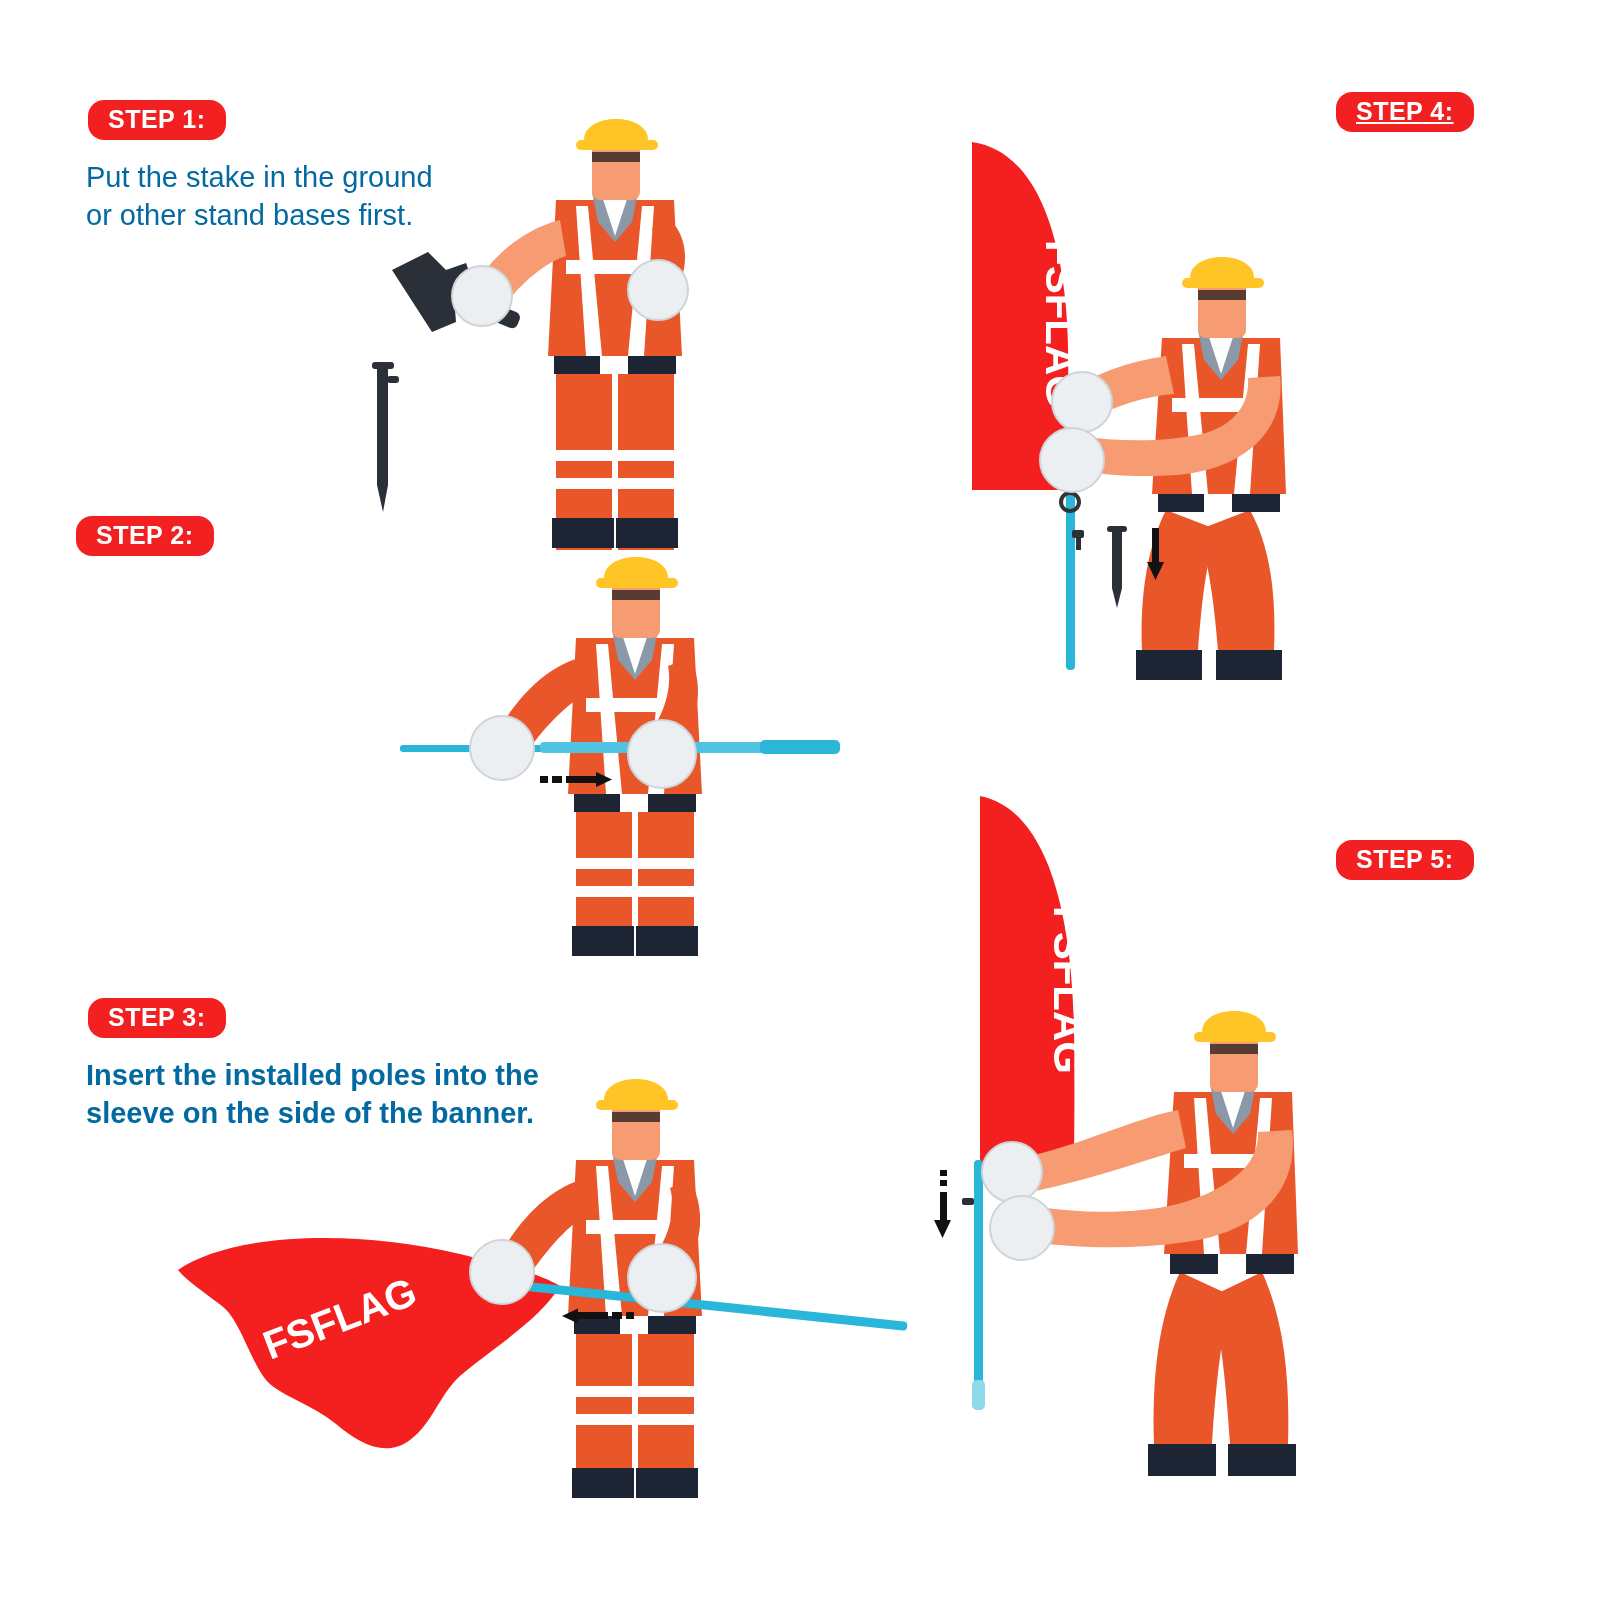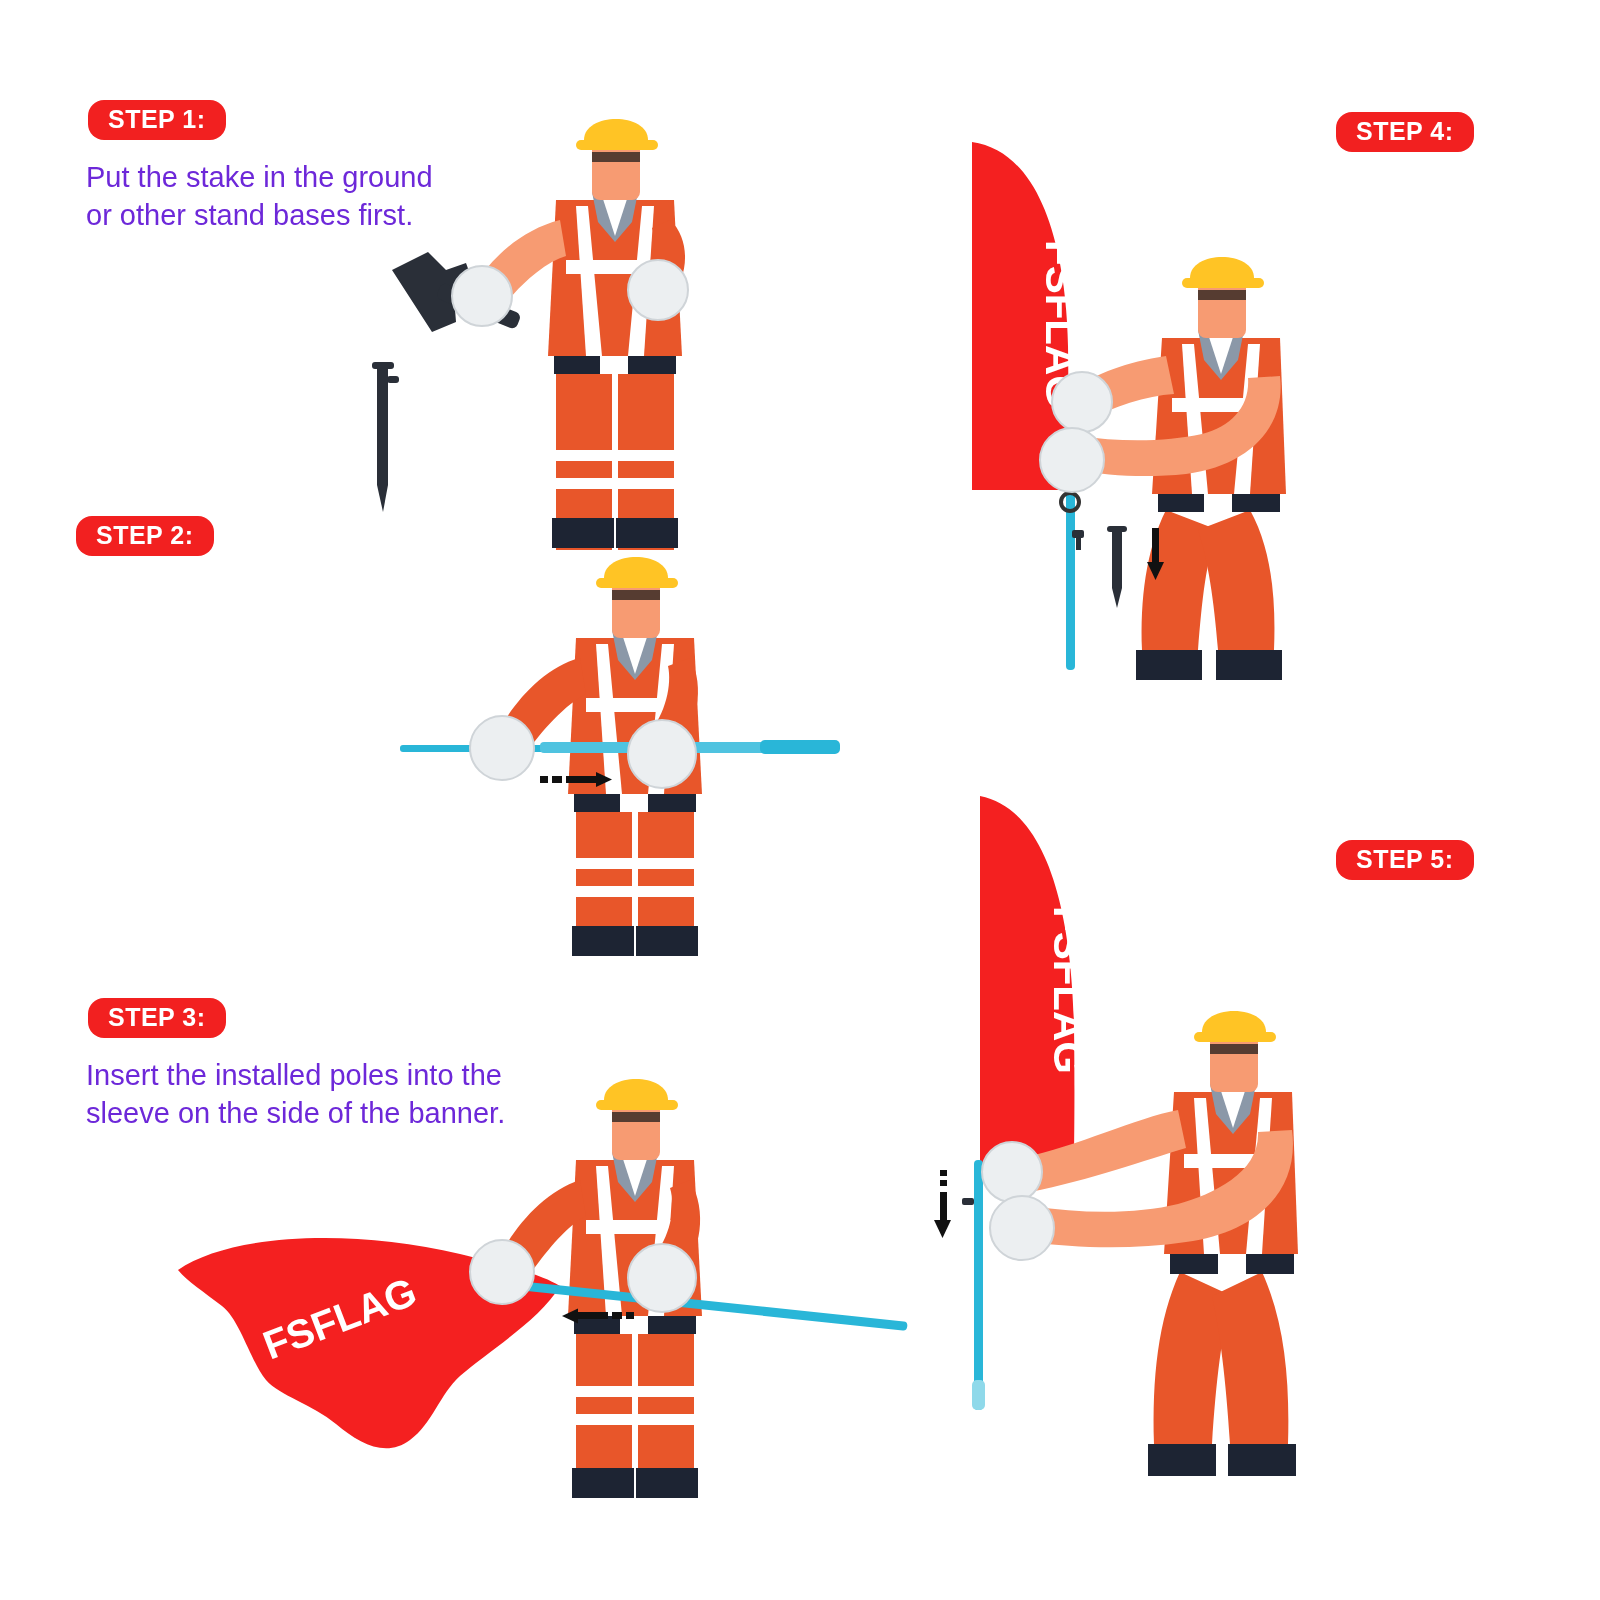--- a/index.html
+++ b/index.html
@@ -20,21 +20,21 @@
     font-weight:700;
     font-size:25px;
     letter-spacing:.5px;
     padding:7px 20px 8px 20px;
     border-radius:16px;
     white-space:nowrap;
     line-height:1;
   }
   .step-text{
     position:absolute;
-    color:#6d28d9;
+    color:#0369a1;
     font-size:29px;
     line-height:1.32;
     font-weight:400;
     white-space:pre-line;
   }
   .step-text.center{text-align:center;}
 
   
   .fig{position:absolute;}
   svg{display:block;overflow:visible;}
@@ -142,21 +142,21 @@
       <g>
         <rect x="150" y="236" width="8" height="7" fill="#111"></rect>
         <rect x="162" y="236" width="10" height="7" fill="#111"></rect>
         <rect x="176" y="236" width="30" height="7" fill="#111"></rect>
         <path d="M206 232 L222 239.5 L206 247 Z" fill="#111"></path>
       </g>
     </svg>
   </div>
 
   <div class="step-badge" style="left:88px;top:998px;">STEP 3:</div>
-  <div class="step-text" style="left:86px;top:1056px;width:500px;">Insert the installed poles into the
+  <div class="step-text" style="left:86px;top:1056px;width:500px;font-weight:bold;">Insert the installed poles into the
 sleeve on the side of the banner.</div>
 
   <div class="fig" style="left:160px;top:1020px;">
     <svg width="780" height="530" viewBox="0 0 780 530">
 
       <g>
         <path d="M18 250 C70 214 190 208 300 234 C350 246 380 254 400 266
                  C380 300 330 330 300 356 C280 374 272 404 250 420
                  C226 438 200 424 176 404 C152 384 120 376 106 360
                  C90 340 80 300 62 286 C44 272 28 262 18 250 Z" fill="#f42020"></path>
@@ -194,21 +194,21 @@
 
       <g>
         <path d="M402 296 L418 288.5 L418 303.5 Z" fill="#111"></path>
         <rect x="418" y="292" width="30" height="7" fill="#111"></rect>
         <rect x="452" y="292" width="10" height="7" fill="#111"></rect>
         <rect x="466" y="292" width="8" height="7" fill="#111"></rect>
       </g>
     </svg>
   </div>
 
-  <div class="step-badge" style="left:1336px;top:112px;">STEP 4:</div>
+  <div class="step-badge" style="left:1336px;top:92px;text-decoration:underline;">STEP 4:</div>
 
   <div class="fig" style="left:950px;top:130px;">
     <svg width="480" height="580" viewBox="0 0 480 580">
 
       <g>
         <path d="M22 12 C92 22 116 120 118 216 C119 290 118 340 118 360 L22 360 Z" fill="#f42020"></path>
         <text x="96" y="110" transform="rotate(90 96 110)" font-family="Liberation Sans, sans-serif" font-size="42" font-weight="700" fill="#ffffff">FSFLAG</text>
       </g>
 
       <rect x="116" y="350" width="9" height="190" rx="4" fill="#29b6d8"></rect>

